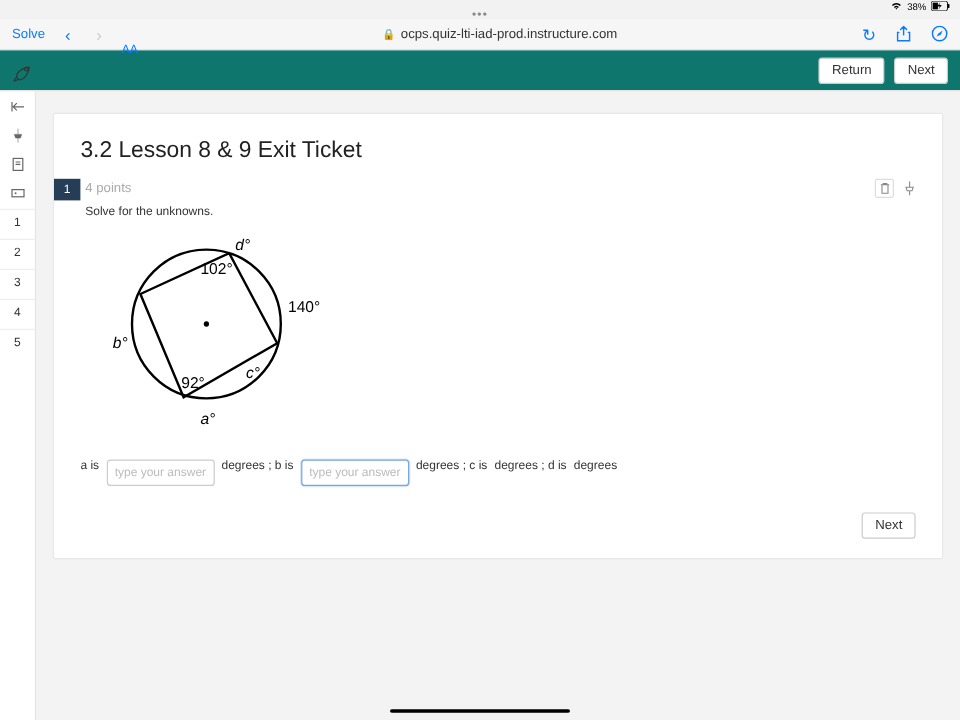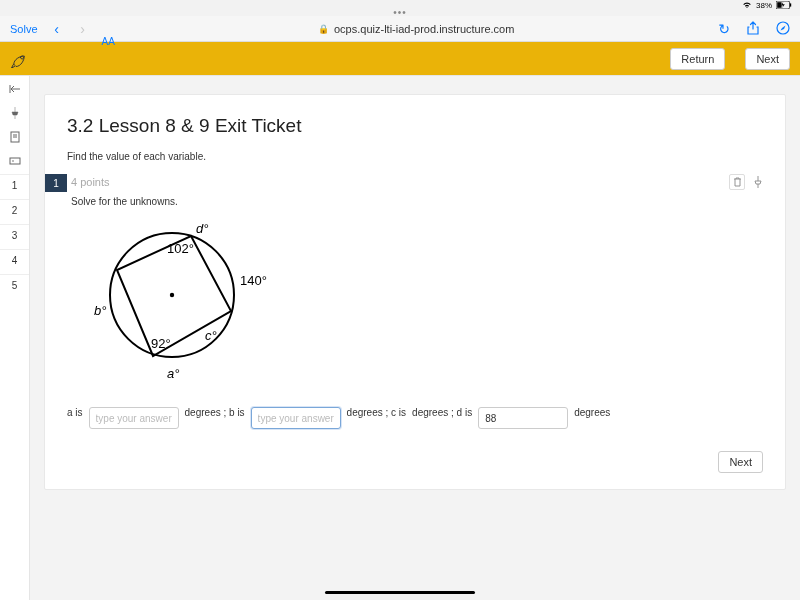--- a/index.html
+++ b/index.html
@@ -8,21 +8,21 @@
   .ios-status svg { display:inline-block; }
   .dots { text-align:center; font-size:10px; color:#888; letter-spacing:1px; line-height:6px; height:6px; }
   .safari-bar { height: 26px; background:#f6f6f6; border-bottom:1px solid #ddd; display:flex; align-items:center; padding:0 10px; gap:12px; font-size:11px; }
   .safari-bar .done { color:#0a7aff; }
   .safari-bar .chev { color:#0a7aff; font-size:14px; width:14px; text-align:center; }
   .safari-bar .chev.dis { color:#c9c9c9; }
   .safari-bar .aa { color:#0a7aff; font-size:10px;margin-top:26px; }
   .safari-bar .url { flex:1; text-align:center; color:#333; display:flex; justify-content:center; align-items:center; gap:4px; }
   .safari-bar .lock { font-size:9px; }
   .safari-bar .right-icons { display:flex; gap:16px; color:#0a7aff; font-size:14px; }
-  .app-top { height: 34px; background:#eab308; border-bottom:1px solid #e5e5e5; display:flex; align-items:center; padding:0 10px; gap:20px; }
+  .app-top { height: 34px; background:#0f766e; border-bottom:1px solid #e5e5e5; display:flex; align-items:center; padding:0 10px; gap:8px; }
   .rocket { width:18px; height:18px; color:#333; }
   .app-top .spacer { flex:1; }
   .tbtn { border:1px solid #ccc; background:#fff; border-radius:3px; padding:4px 10px; font-size:11px; color:#333; }
   .workspace { display:flex; height: calc(600px - 10px - 6px - 26px - 34px); }
   .left-rail { width:30px; background:#fff; border-right:1px solid #e5e5e5; display:flex; flex-direction:column; align-items:center; padding-top:6px; gap:10px; font-size:10px; color:#666; }
   .rail-ico { width:14px; height:14px; display:flex; align-items:center; justify-content:center; }
   .rail-num { font-size:10px; color:#333; padding:2px 0; width:100%; text-align:center; position:relative; }
   .rail-num::before { content:""; position:absolute; left:0; top:-4px; width:100%; height:1px; background:#eee; }
   .canvas { flex:1; background:#f3f3f3; padding:18px 14px 14px 14px; overflow:hidden; }
   .card { background:#fff; border:1px solid #e8e8e8; border-radius:2px; padding:20px 22px 16px 22px; position:relative; }
@@ -118,21 +118,20 @@
     <div class="rail-num">1</div>
     <div class="rail-num">2</div>
     <div class="rail-num">3</div>
     <div class="rail-num">4</div>
     <div class="rail-num">5</div>
   </div>
 
   <div class="canvas">
     <div class="card">
       <div class="q-title">3.2 Lesson 8 &amp; 9 Exit Ticket</div>
-      <div class="q-instr">Find the value of each variable.</div>
 
       <div class="qrow">
         <div class="qnum">1</div>
         <div class="qpts">4 points</div>
         <div class="qicons">
           <div class="ib">
             <svg width="9" height="10" viewBox="0 0 9 10">
                 <path d="M1 2h7M3 2V1h3v1M2 2v7h5V2" fill="none" stroke="#888" stroke-width="0.9"></path>
               </svg>
           </div>
@@ -163,21 +162,20 @@
         </svg>
       </div>
 
       <div class="answer-row">
         <span>a is</span>
         <input class="inp-wide" placeholder="type your answer..." style="">
         <span>degrees ; b is</span>
         <input class="inp-wide inp-sel" placeholder="type your answer..." style="">
         <span>degrees ; c is</span>
         <span>degrees ; d is</span>
-        <input class="inp-wide" value="88" style="">
         <span>degrees</span>
       </div>
 
       <div class="card-footer">
         <button class="tbtn">Next</button>
       </div>
     </div>
   </div>
 </div>
 

